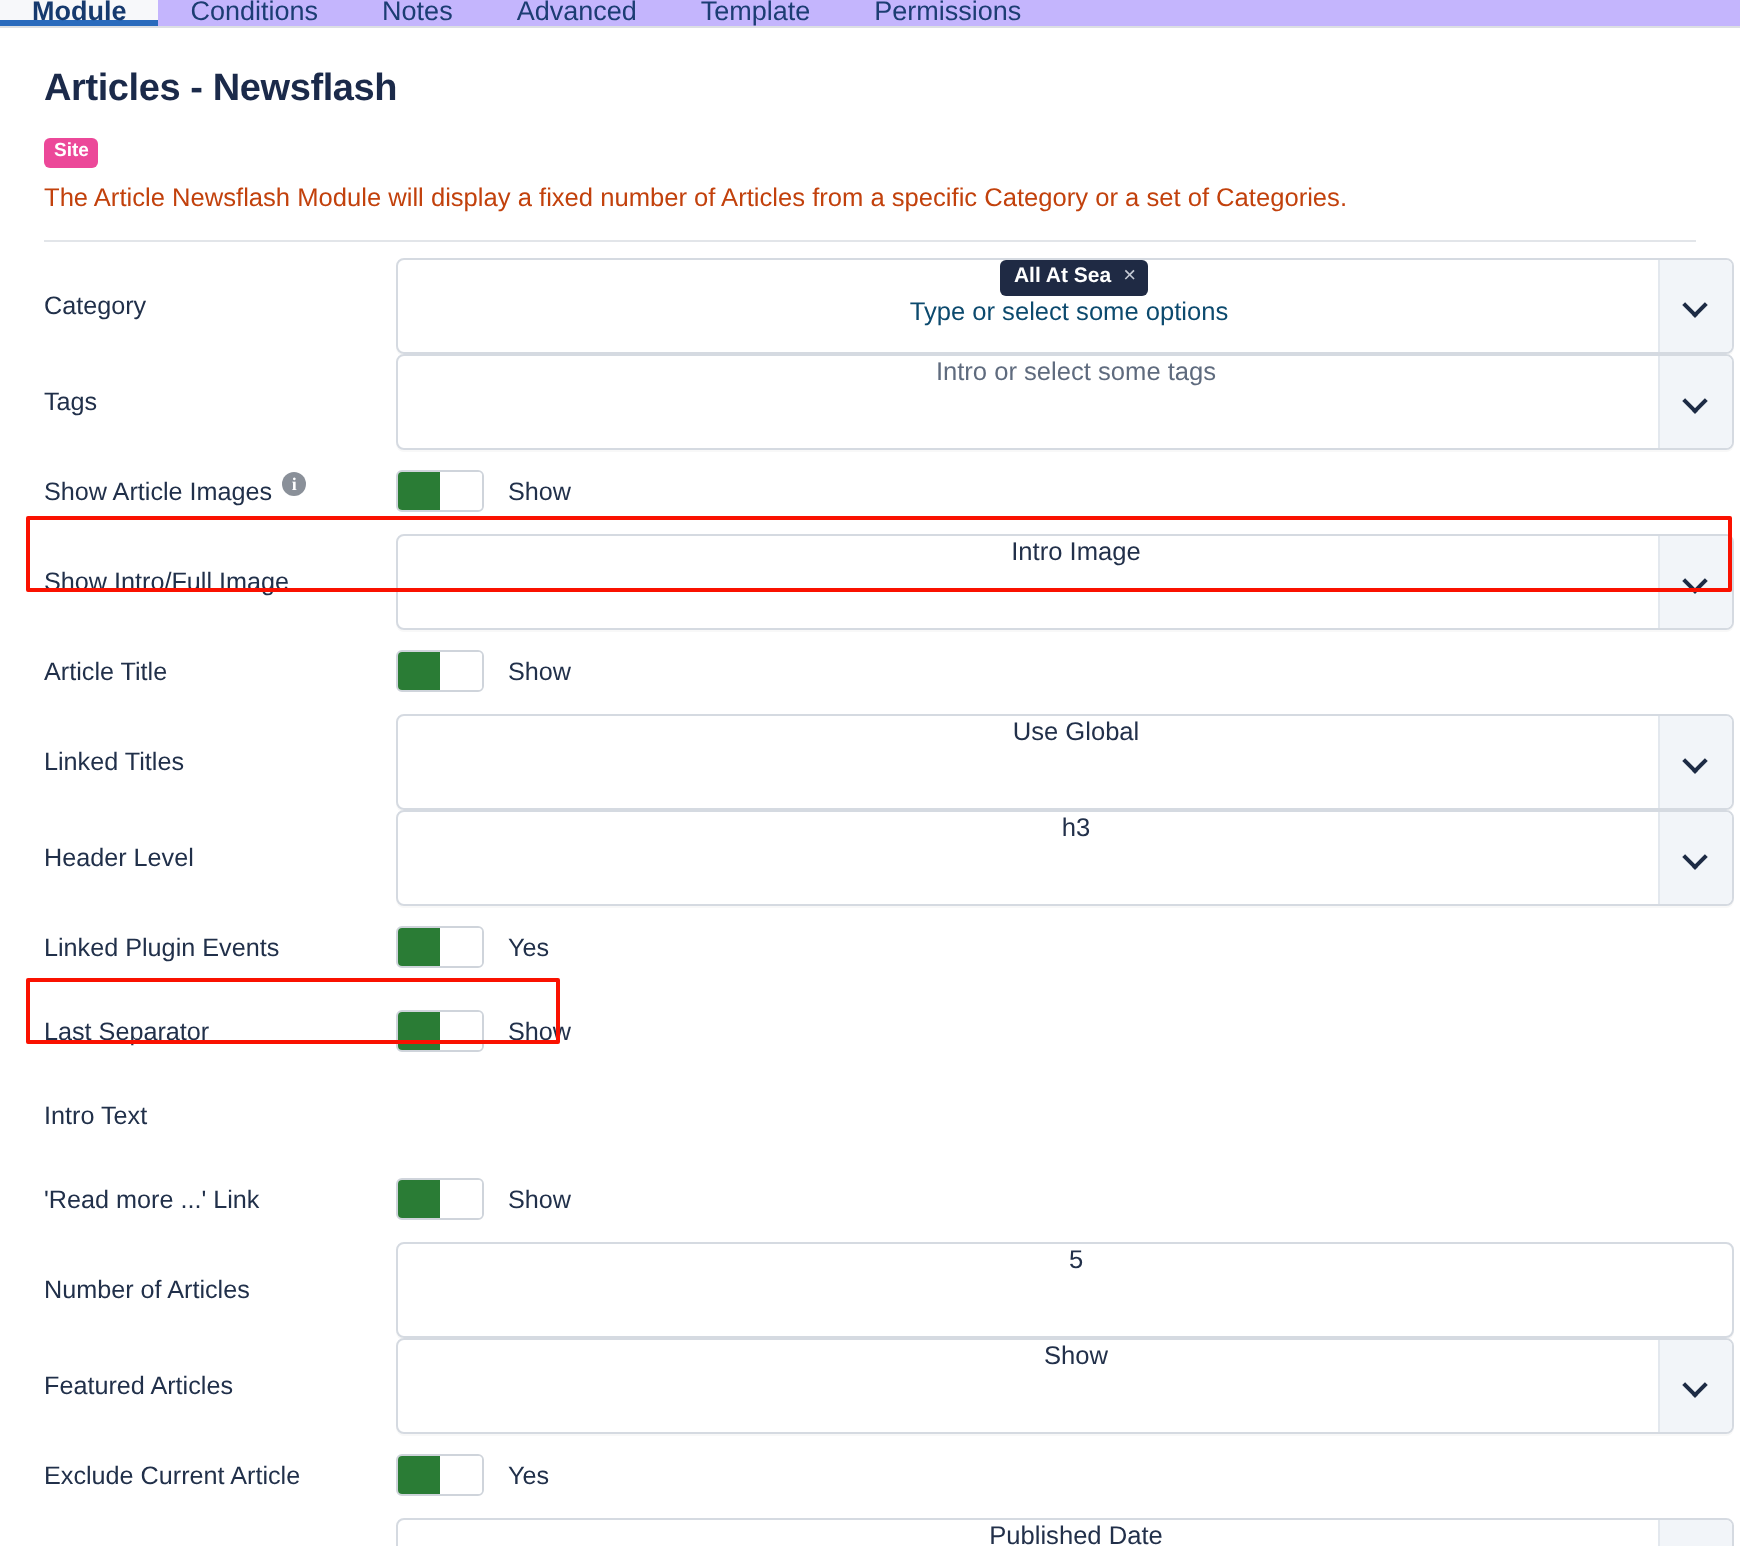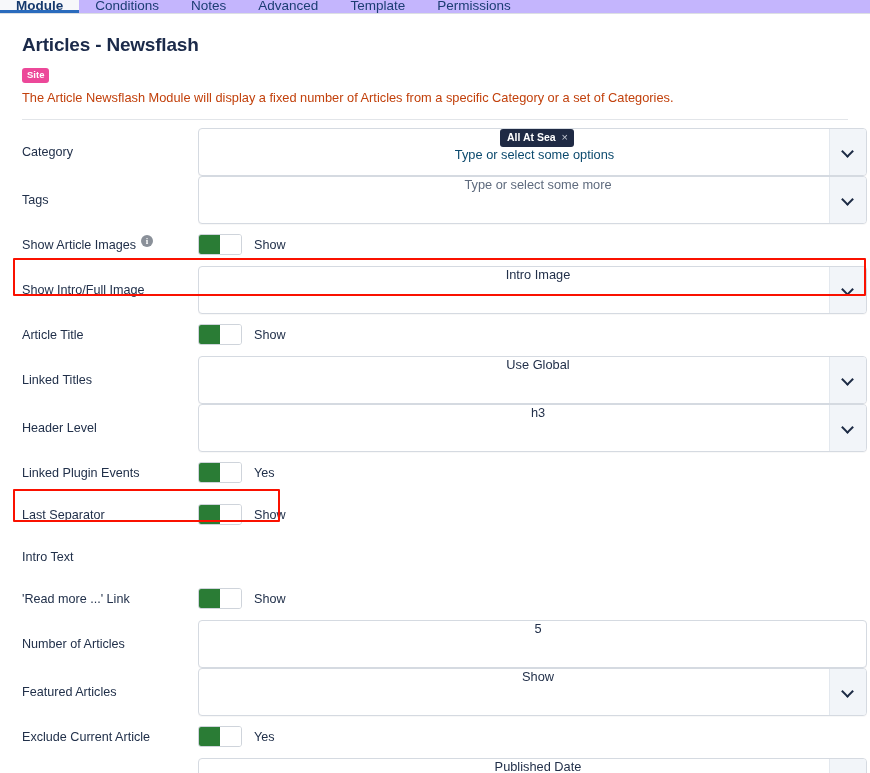--- a/index.html
+++ b/index.html
@@ -320,21 +320,21 @@
         </div>
       </div>
     </div>
 
     <div class="row">
       <div class="row-label">
         <span>Tags</span>
       </div>
       <div class="row-control">
         <div class="field tall">
-          <span class="field-placeholder">Type or select some more</span>
+          <span class="field-placeholder">Intro or select some tags</span>
           <span class="chevron-box">
               <span class="chev"></span>
             </span>
         </div>
       </div>
     </div>
 
     <div class="row">
       <div class="row-label">
         <span>Show Article Images</span>

